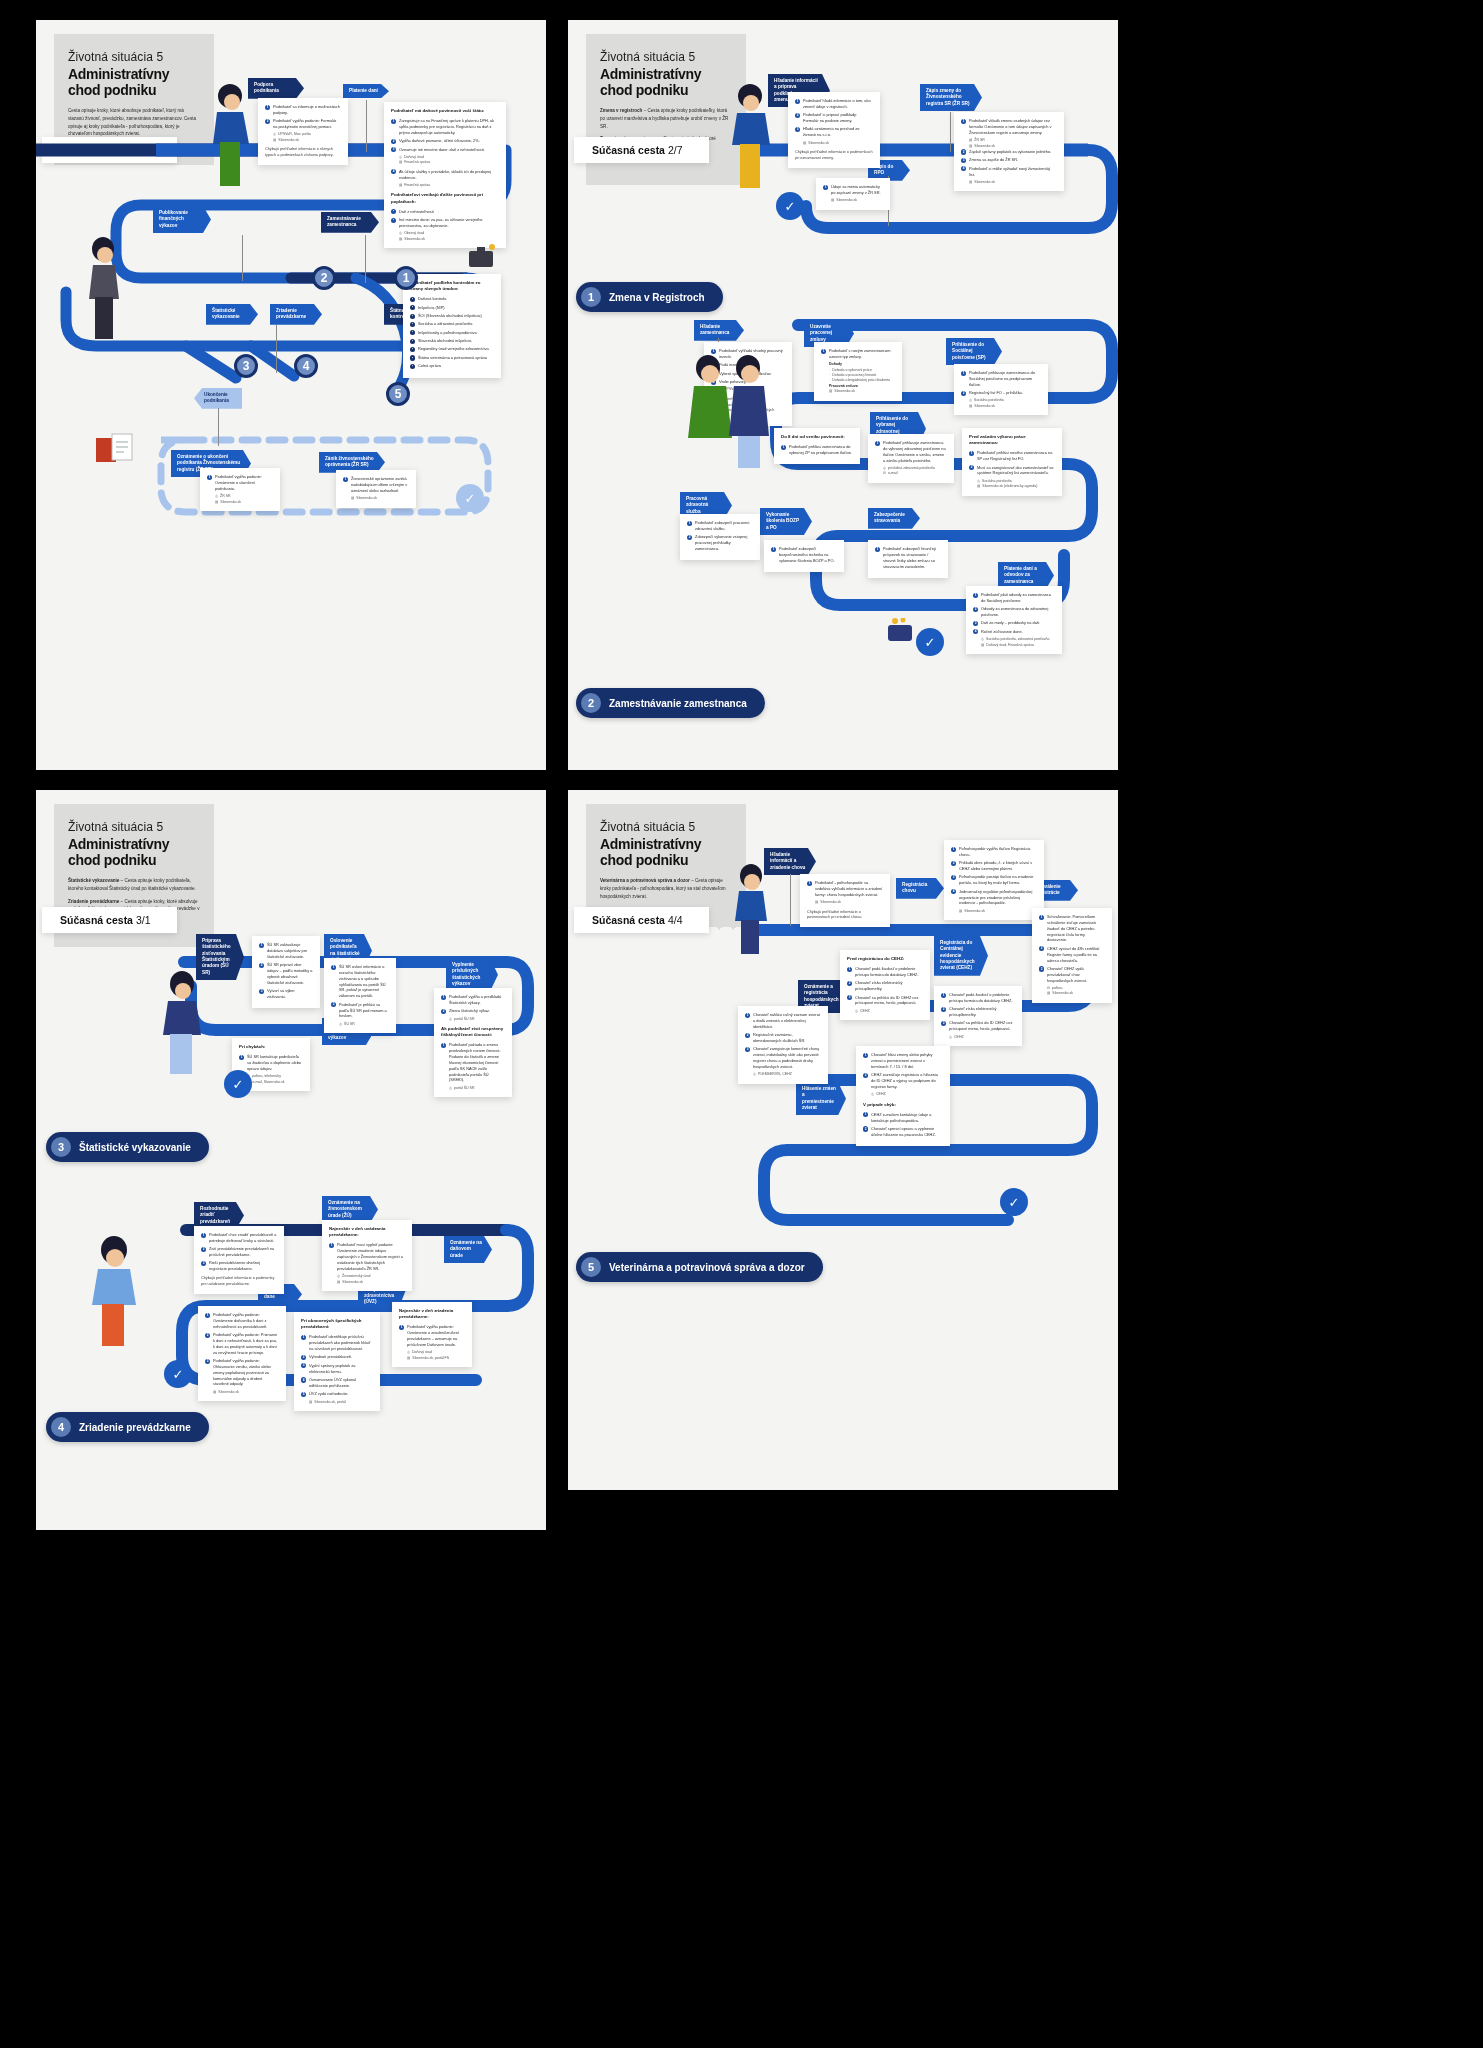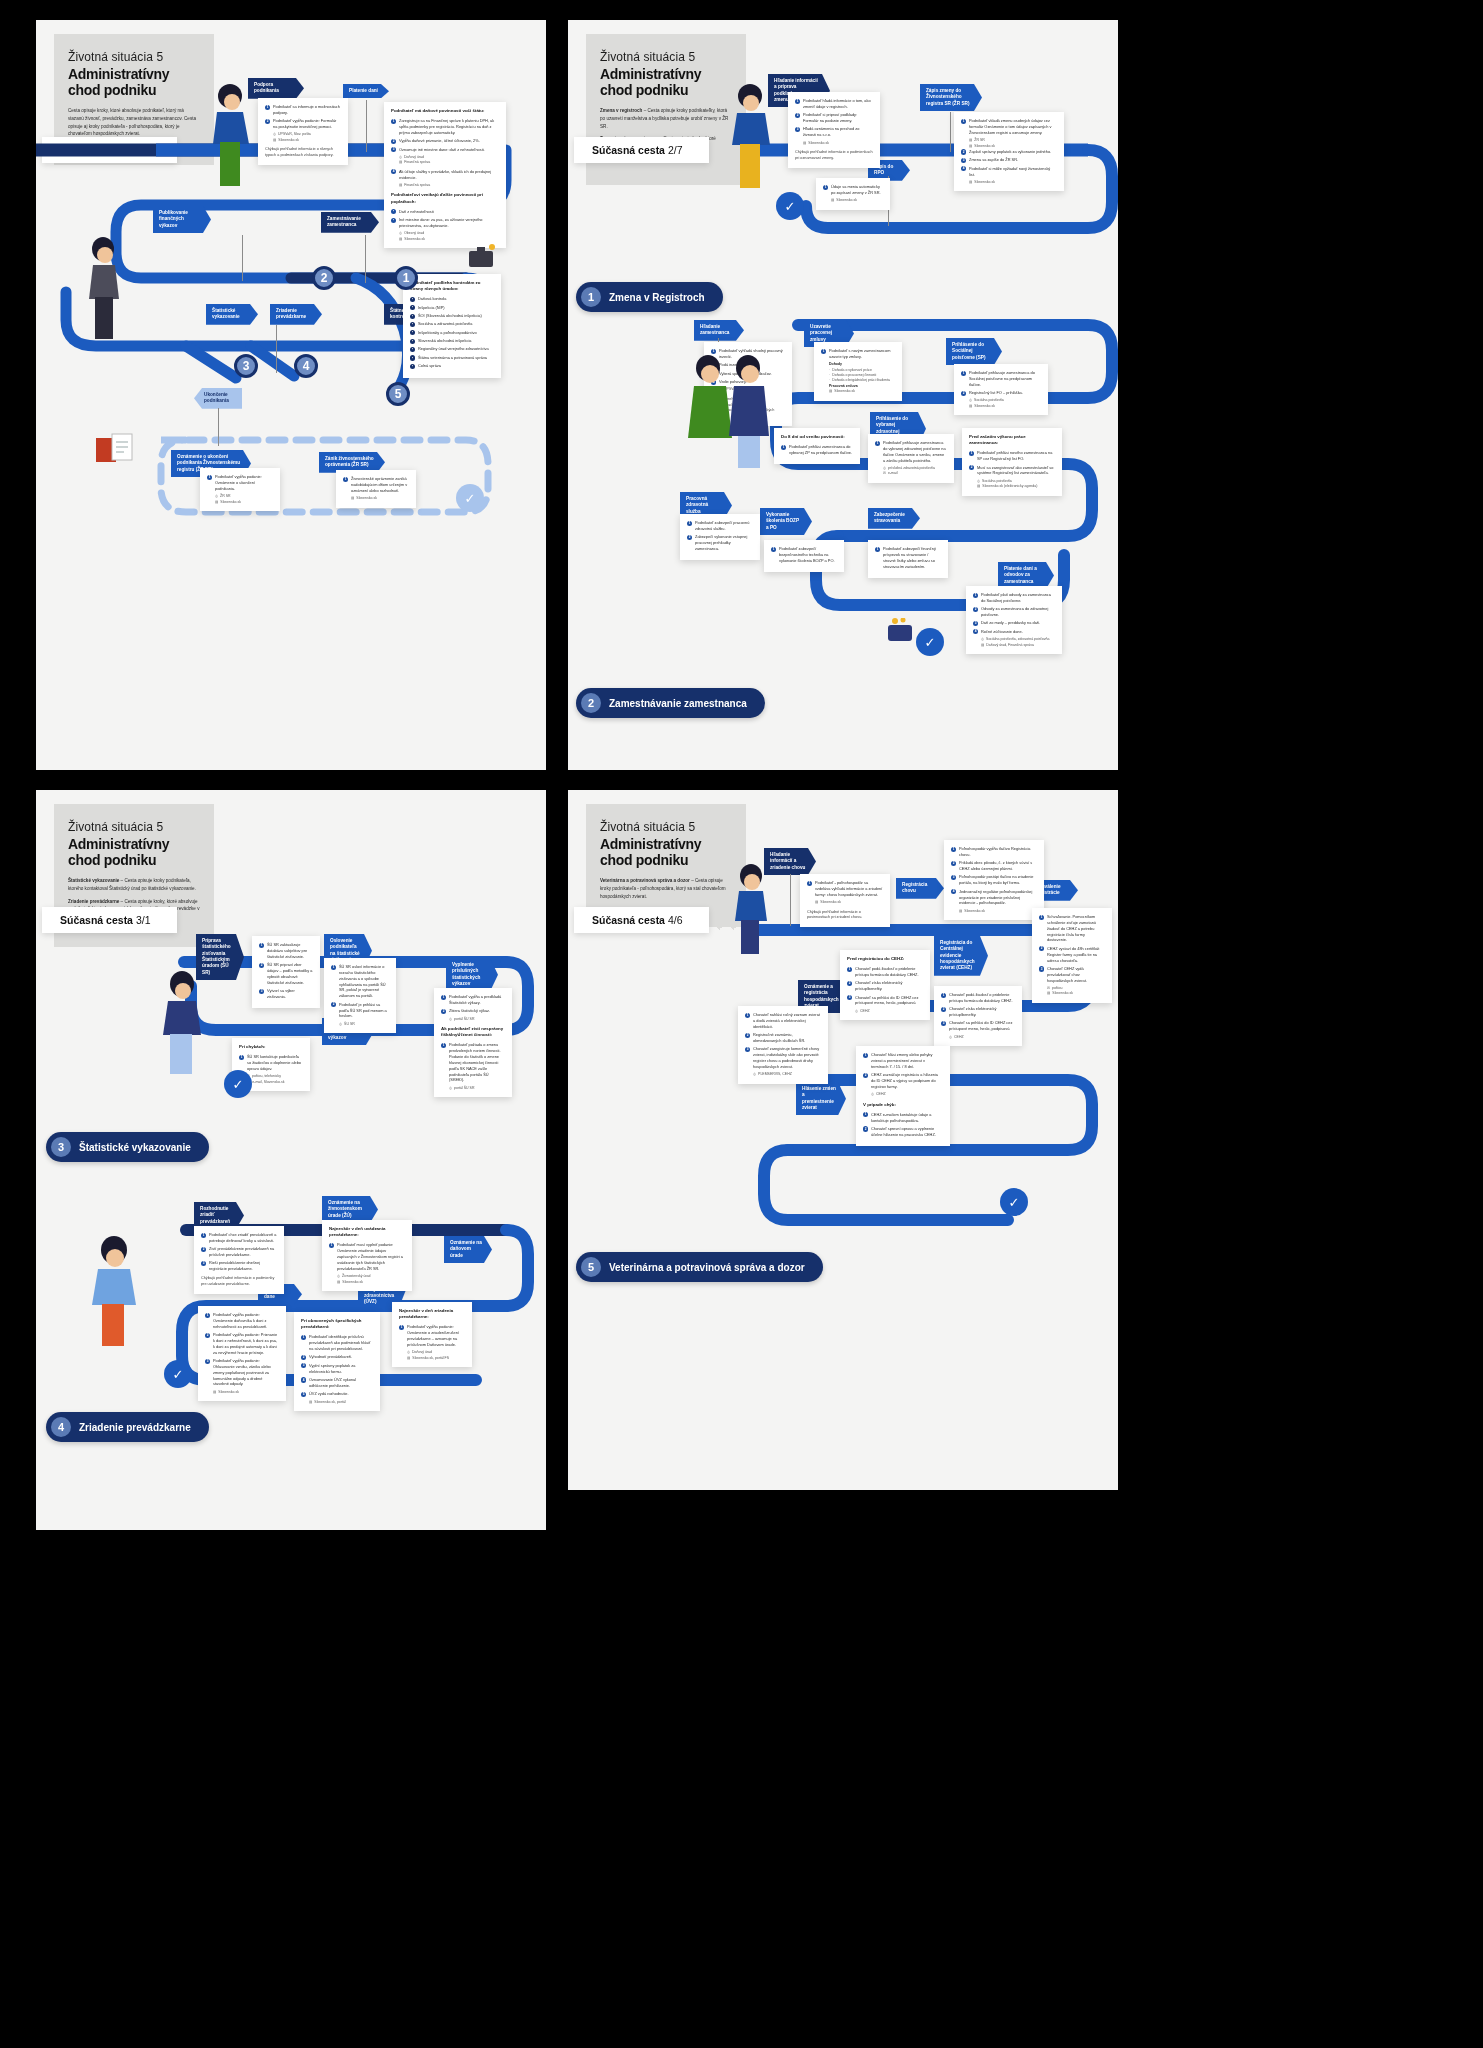--- a/index.html
+++ b/index.html
@@ -545,21 +545,21 @@
       <div class="kicker">Životná situácia 5</div>
       <h1>
         <span>Administratívny</span><br><span>chod podniku</span>
       </h1>
       <div class="desc">
         <p><b>Veterinárna a potravinová správa a dozor</b><span> – Cesta opisuje kroky podnikateľa - poľnohospodára, ktorý sa stal chovateľom hospodárskych zvierat.</span></p>
       </div>
     </div>
     <div class="zig" style="top:133px"></div>
     <div class="ribbon" style="top:117px">
-      <b>Súčasná cesta</b> <span>4/6</span>
+      <b>Súčasná cesta</b> <span>4/4</span>
     </div>
 
     <svg class="road" viewBox="0 0 550 700">
       <path d="M190,140 H500" stroke="#1c5bbf" stroke-width="12" fill="none" stroke-linecap="round"></path>
       <path d="M500,140 Q524,140 524,166 V190 Q524,216 500,216 H250 Q226,216 226,242 V264 Q226,290 250,290 H500 Q524,290 524,314 V336 Q524,360 500,360 H220" stroke="#1c5bbf" stroke-width="12" fill="none" stroke-linecap="round"></path>
       <path d="M220,360 Q196,360 196,386 V404 Q196,430 220,430 H440" stroke="#1c5bbf" stroke-width="12" fill="none" stroke-linecap="round"></path>
     </svg>
 
     <div class="tag dark" style="left:196px; top:58px; width:52px;">Hľadanie informácií a zriadenie chovu</div>
     <div class="stem" style="left:222px; top:84px; height:52px;"></div>

